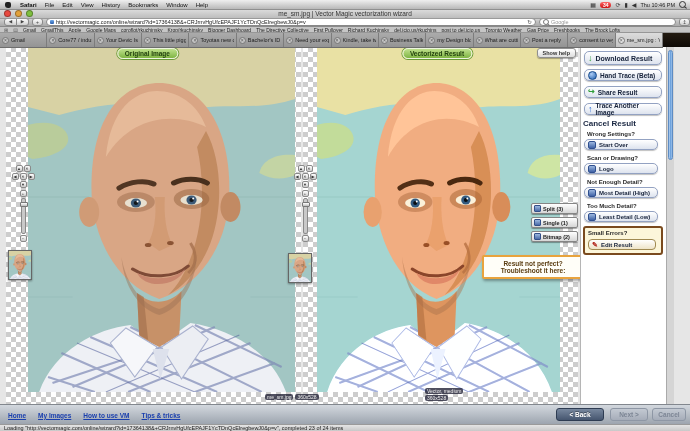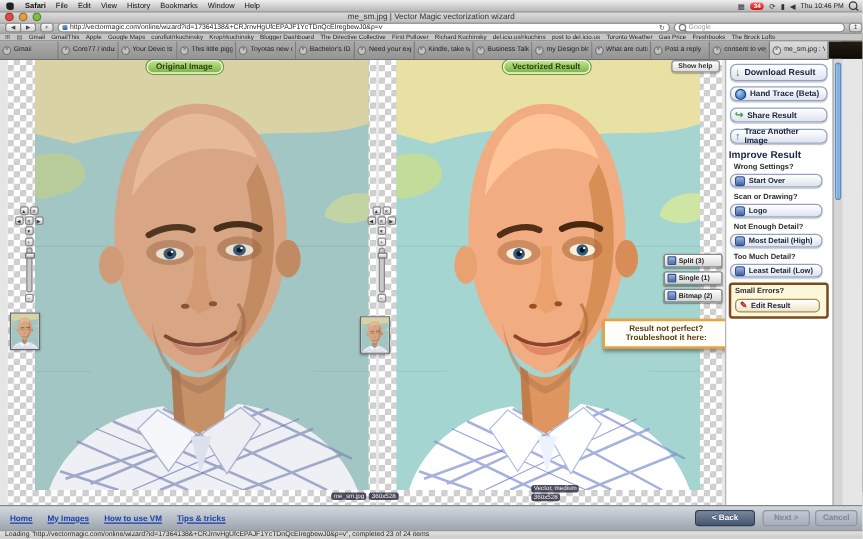--- a/index.html
+++ b/index.html
@@ -441,21 +441,21 @@
       <span>Hand Trace (Beta)</span>
     </div>
     <div class="sb-btn sb-med" style="top:39px">
       <span class="ico-share">↪</span>
       <span>Share Result</span>
     </div>
     <div class="sb-btn sb-med" style="top:56px">
       <span class="ico-up">↑</span>
       <span>Trace Another Image</span>
     </div>
-    <div id="improve-heading" class="abs">Improve Result</div>
+    <div id="improve-heading" class="abs">Cancel Result</div>
     <div id="sidebar-groups">
         <div class="sb-q" style="top: 84px;">Wrong Settings?</div>
         <div class="sb-btn sb-sm" style="top: 92px;">
           <span class="sb-ico"></span>
           <span>Start Over</span>
         </div>
         <div class="sb-q" style="top: 108px;">Scan or Drawing?</div>
         <div class="sb-btn sb-sm" style="top: 116px;">
           <span class="sb-ico"></span>
           <span>Logo</span>

